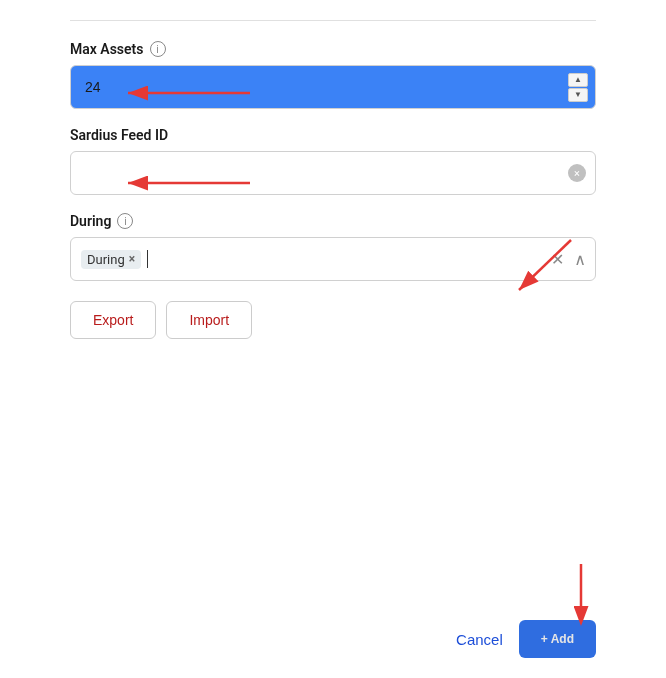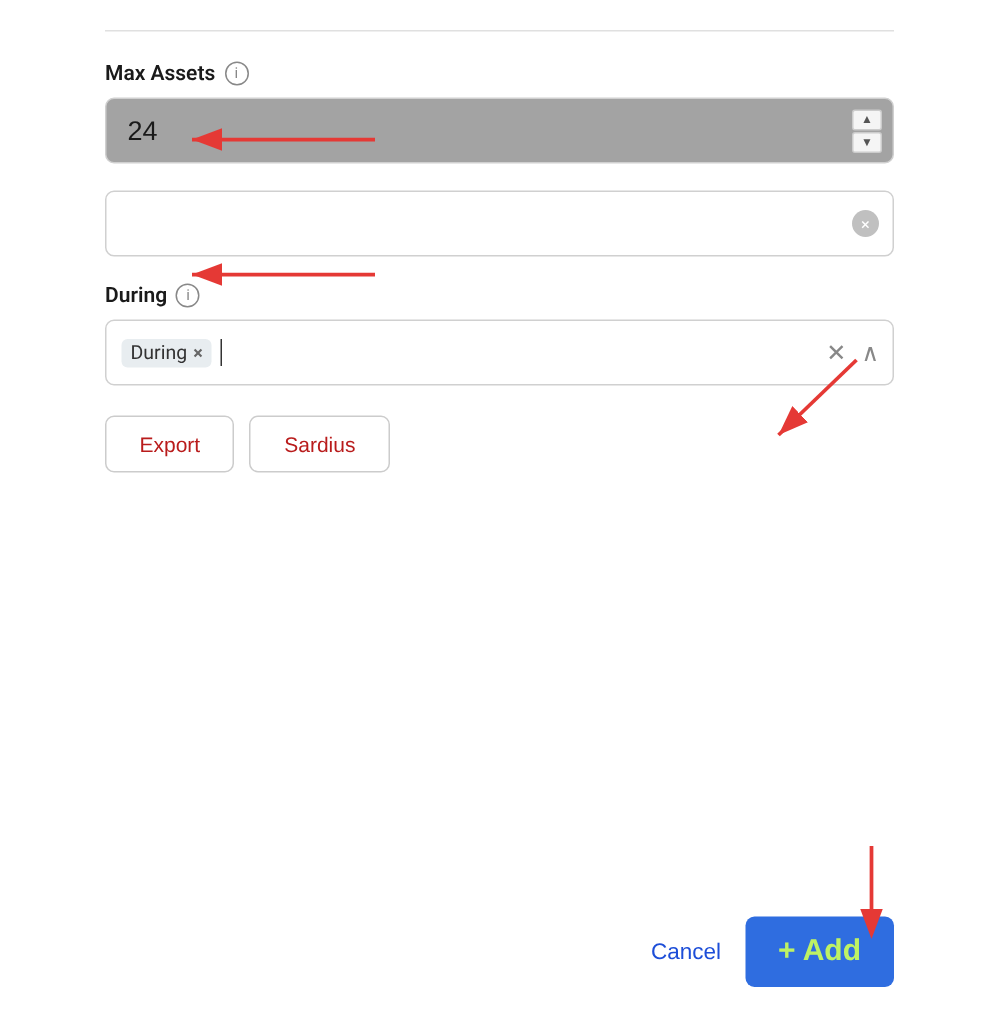--- a/index.html
+++ b/index.html
@@ -53,24 +53,24 @@
       display: flex;
       align-items: center;
     }
 
     .number-input {
       width: 100%;
       height: 44px;
       border: 1.5px solid #d0d0d0;
       border-radius: 6px;
       padding: 0 40px 0 14px;
-      font-size: 18px;
+      font-size: 14px;
       color: #1a1a1a;
       outline: none;
-      background: #a3a3a3;
+      background: #3b82f6;
     }
 
     .spinner-buttons {
       position: absolute;
       right: 8px;
       display: flex;
       flex-direction: column;
       gap: 1px;
     }
 
@@ -238,25 +238,25 @@
       background: none;
       border: none;
       font-size: 15px;
       color: #1d4ed8;
       cursor: pointer;
       font-weight: 500;
     }
 
     .add-btn {
       background: #2f6de0;
-      color: #bef264;
+      color: #e5e5e5;
       border: none;
       border-radius: 6px;
       padding: 12px 22px;
-      font-size: 20px;
+      font-size: 12px;
       font-weight: 600;
       cursor: pointer;
     }
 
     
     .arrow-1 {
       position: absolute;
       top: 83px;
       left: 120px;
       pointer-events: none;
@@ -310,20 +310,23 @@
     <div class="number-input-wrapper">
       <input type="number" class="number-input" value="24" style="">
       <div class="spinner-buttons">
         <button class="spinner-btn">▲</button>
         <button class="spinner-btn">▼</button>
       </div>
     </div>
   </div>
 
   <div class="field-group">
+    <div class="field-label">
+      <span>Sardius Feed ID</span>
+    </div>
     <div class="text-input-wrapper">
       <input type="text" class="text-input" style="">
       <div class="clear-icon">
         <span>×</span>
       </div>
     </div>
   </div>
 
   <div class="field-group">
     <div class="field-label">
@@ -346,21 +349,21 @@
       </div>
     </div>
 
   </div>
 
   <div class="action-row">
     <button class="action-btn">
       <span>Export</span>
     </button>
     <button class="action-btn">
-      <span>Sardius</span>
+      <span>Import</span>
     </button>
   </div>
 
   <div class="footer-row">
     <button class="cancel-btn">
       <span>Cancel</span>
     </button>
     <button class="add-btn">
       <span>+ Add</span>
     </button>

